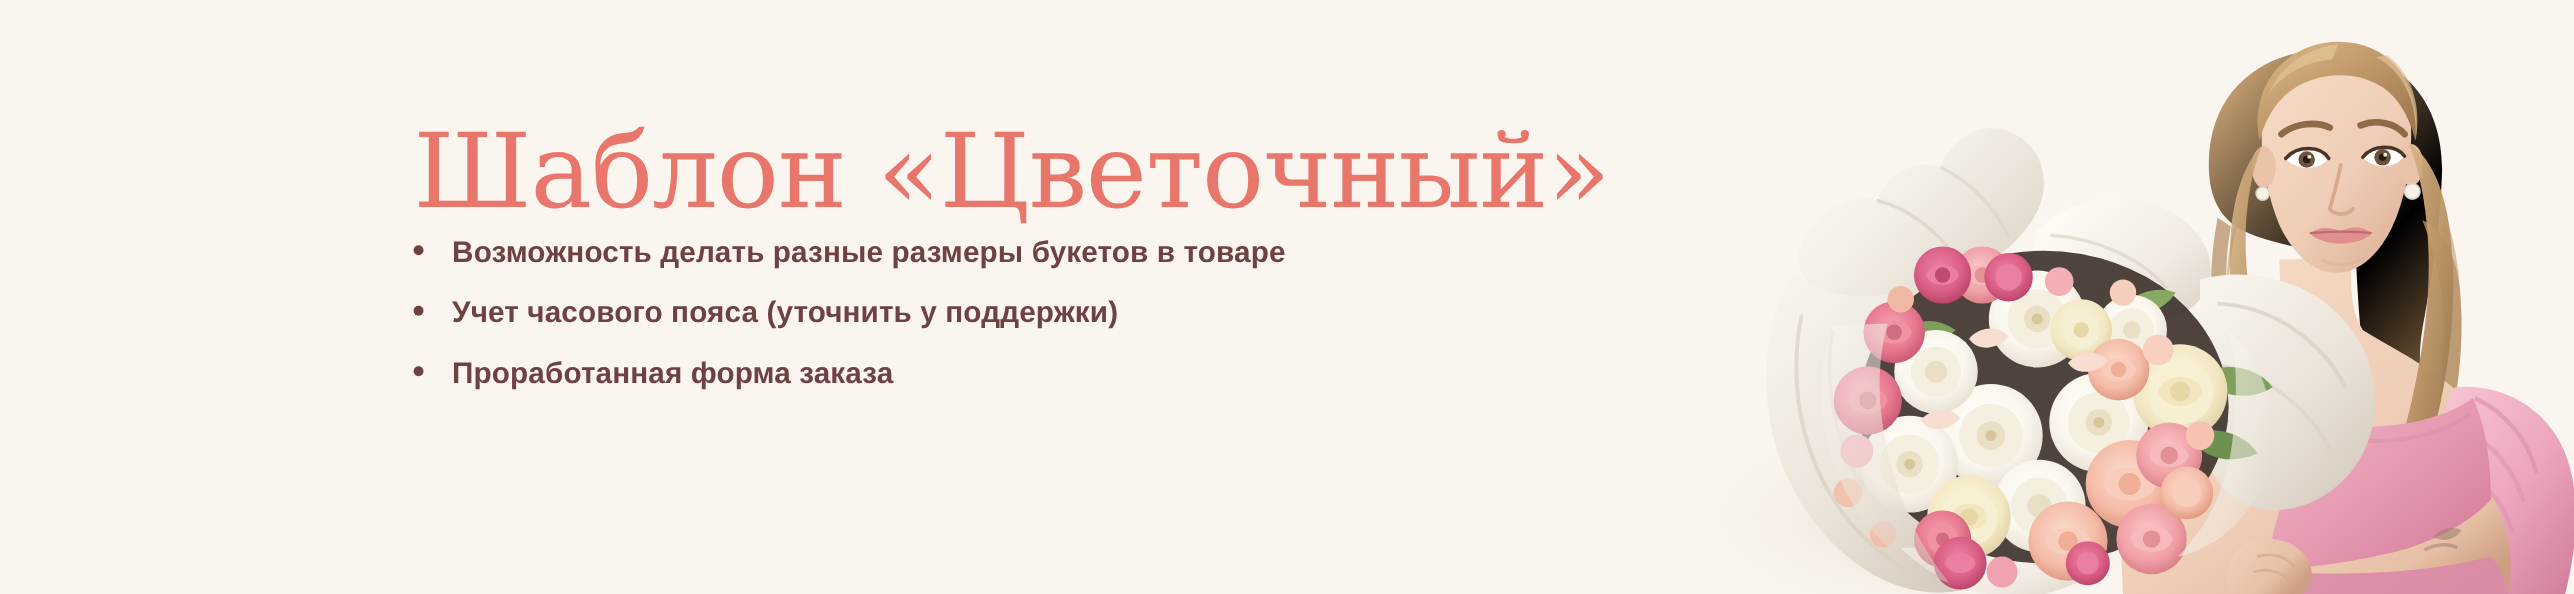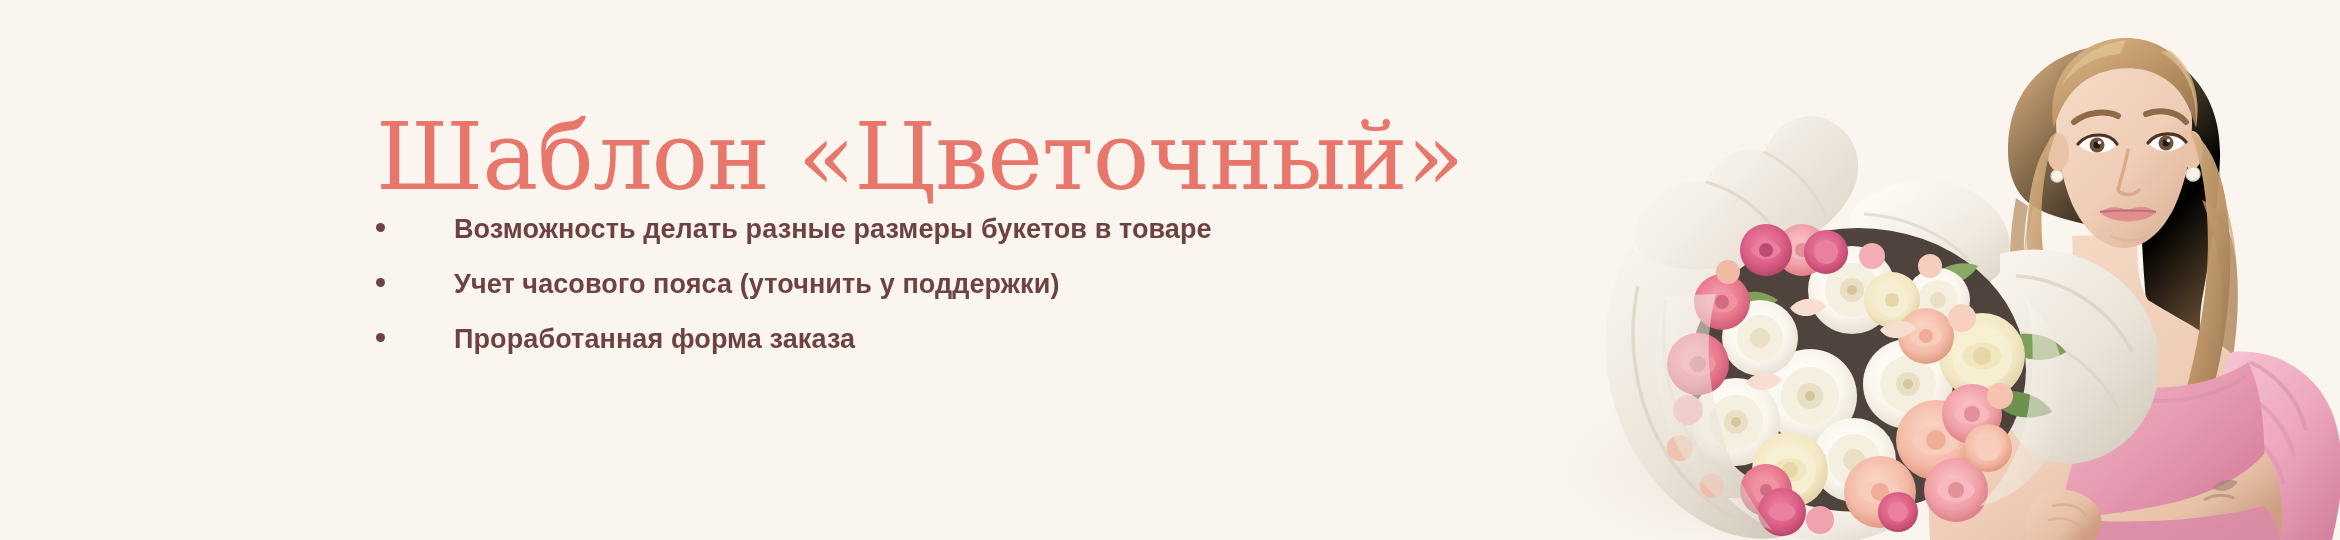--- a/index.html
+++ b/index.html
@@ -52,21 +52,20 @@
     margin: 0;
     padding: 0;
     list-style: none;
   }
 
   .feature-item {
     display: flex;
     align-items: baseline;
     height: 55px;
     white-space: nowrap;
-    gap: 43px;
   }
 
   .bullet-dot {
     flex: 0 0 auto;
     width: 9px;
     height: 9px;
     border-radius: 50%;
     background: #6E4242;
     margin-right: 26px;
     position: relative;

